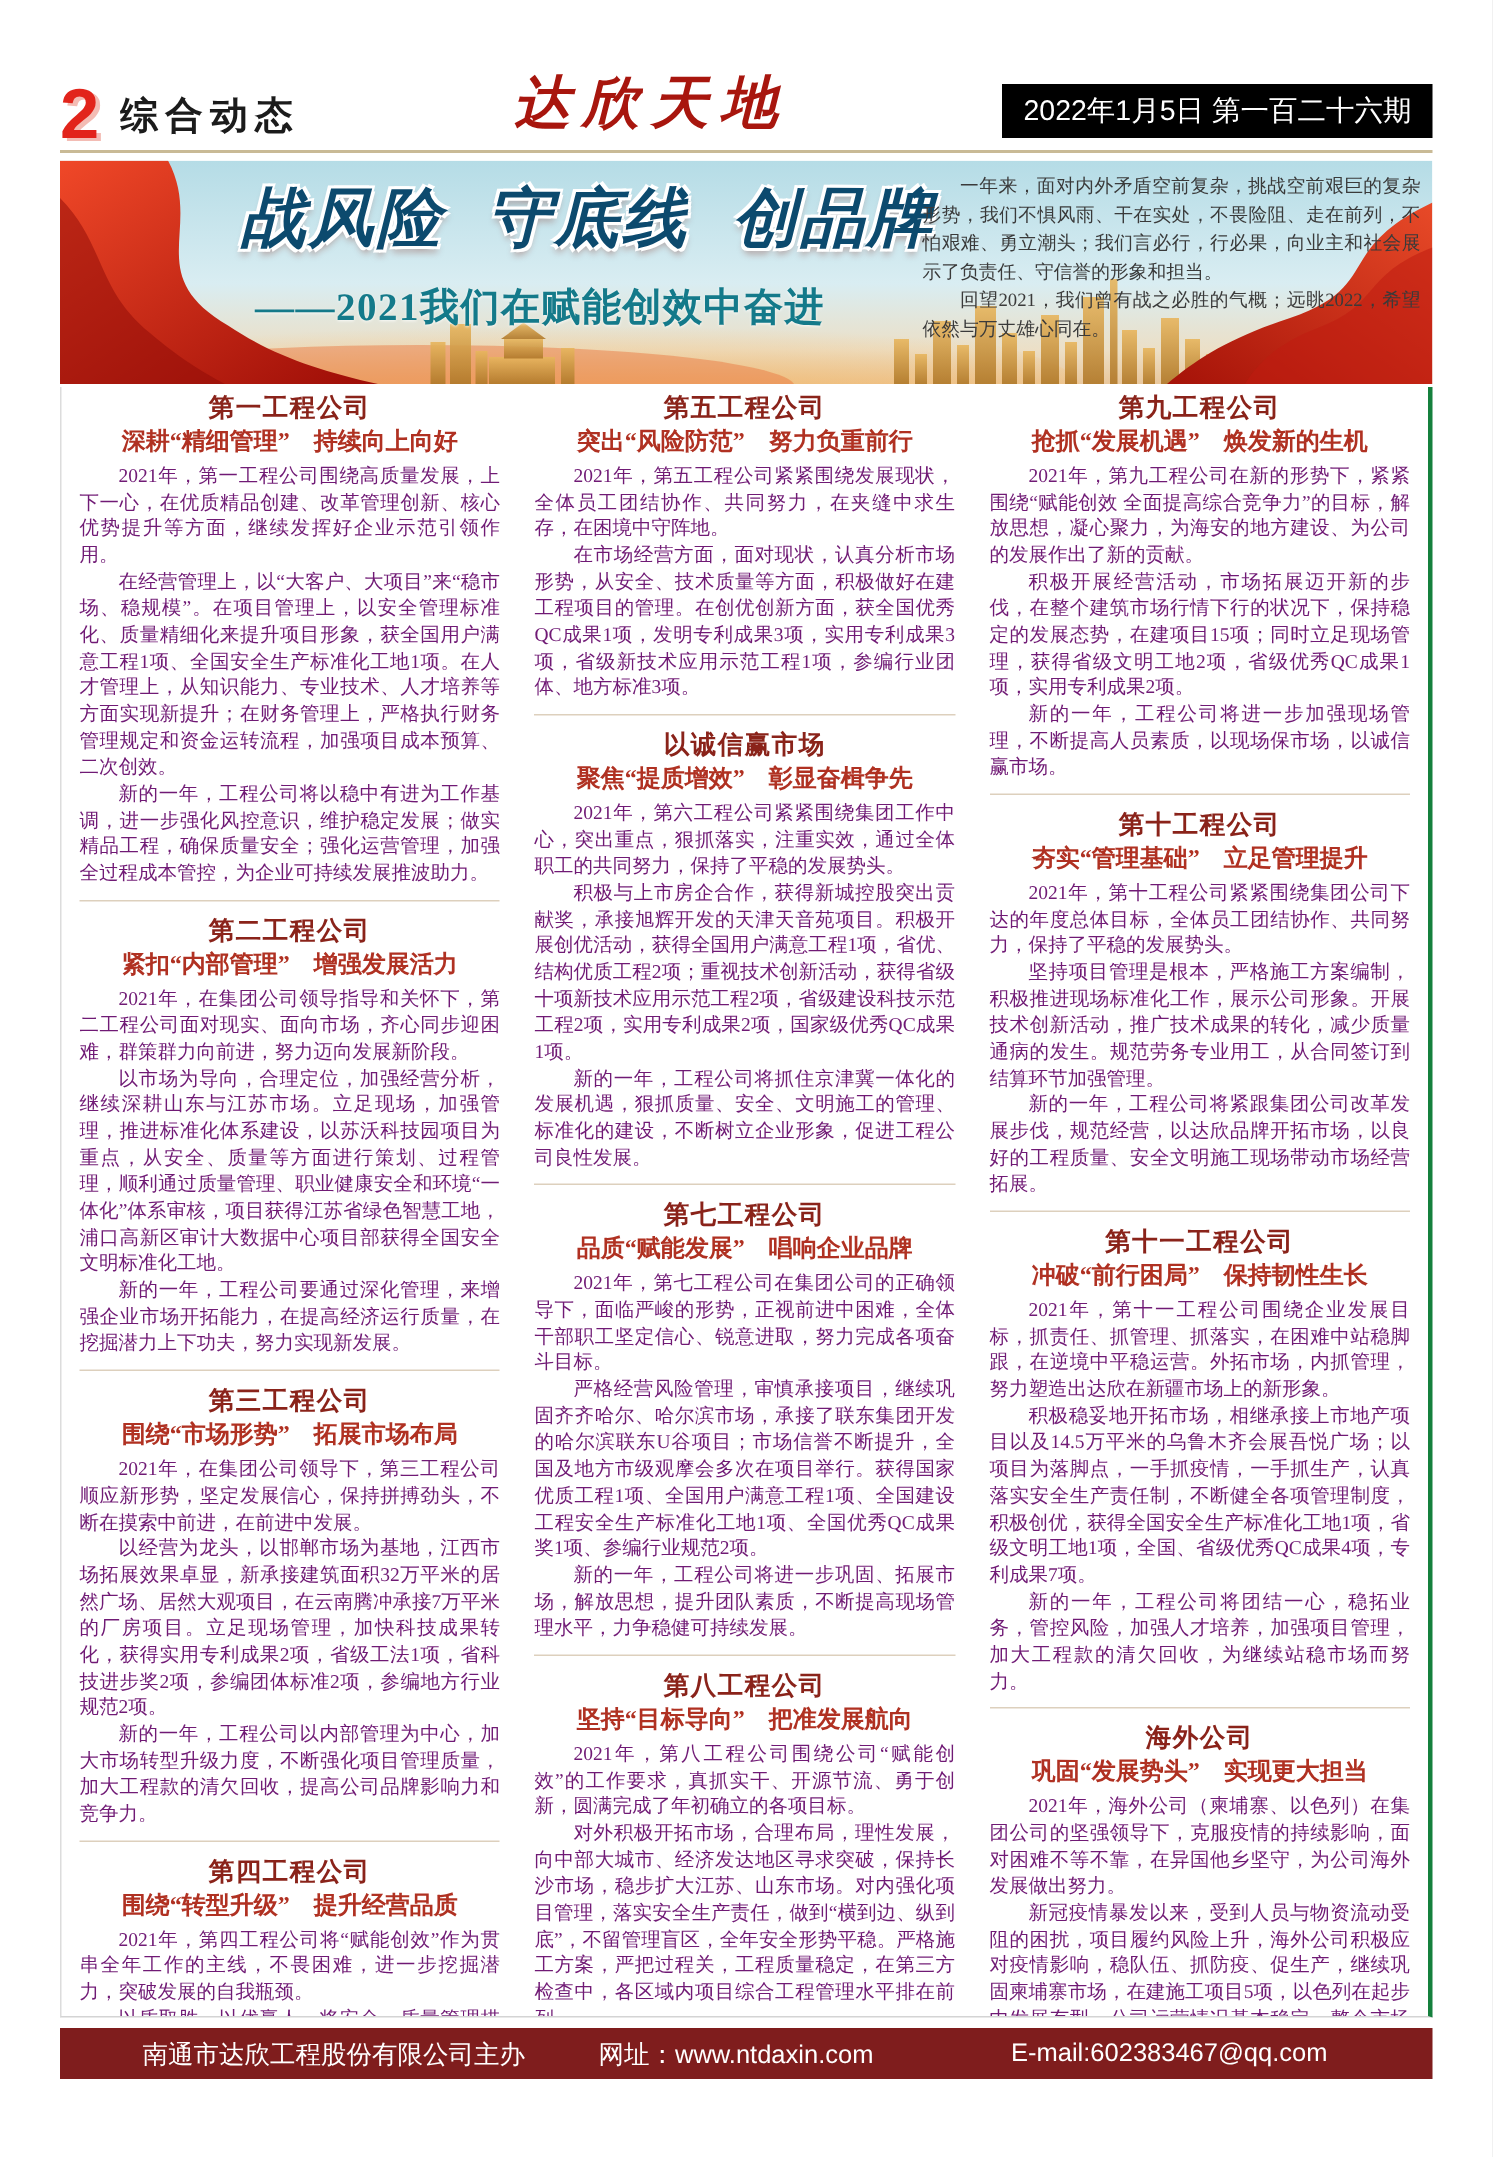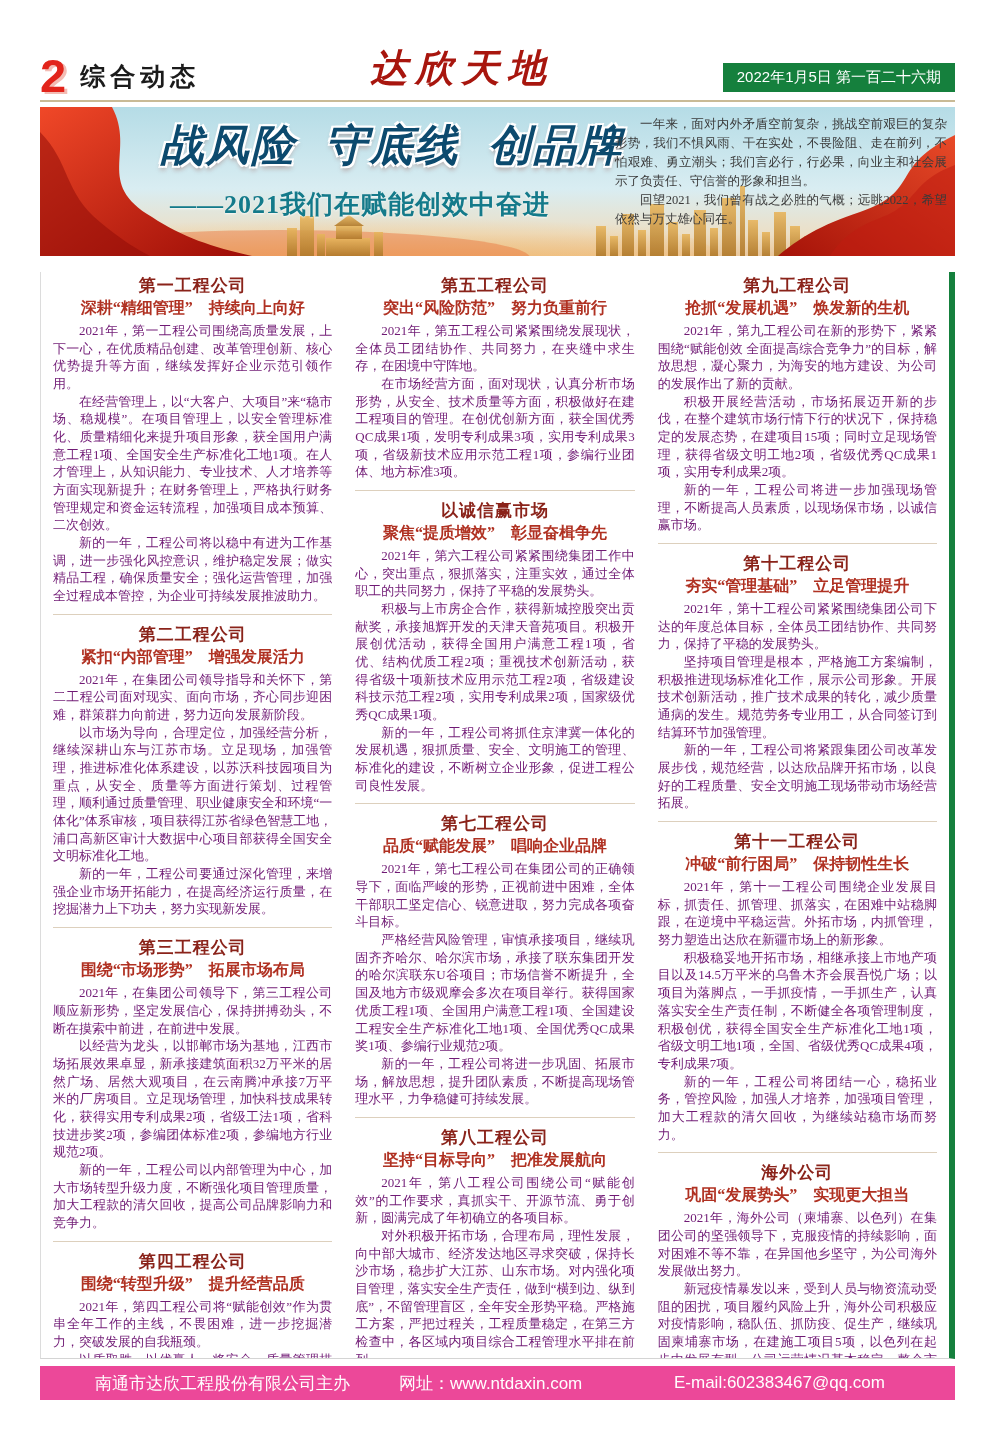--- a/index.html
+++ b/index.html
@@ -32,22 +32,22 @@
     padding-bottom:3px;
   }
   .masthead{
     flex:1;text-align:center;
     font-size:38px;font-weight:900;font-style:italic;
     color:#a8160e;letter-spacing:8px;
     padding-bottom:2px;
   }
   .issue-box{
     font-family:"Liberation Sans","DejaVu Sans",sans-serif;
-    background:#15803d;color:#ffffff;
-    font-size:15px;padding:5px 14px;margin-bottom:4px;white-space:nowrap;
+    background:#000000;color:#ffffff;
+    font-size:19px;padding:5px 14px;margin-bottom:4px;white-space:nowrap;
   }
   
   .banner{
     position:relative;
     margin-top:5px;
     width:915px;height:149px;
     overflow:hidden;
   }
   .banner svg{position:absolute;left:0;top:0;width:915px;height:149px;}
   .banner-title{
@@ -64,23 +64,23 @@
     font-size:26px;font-weight:bold;color:#147a8a;letter-spacing:1px;white-space:nowrap;
     text-shadow:0 1px 2px rgba(255,255,255,.8);
   }
   .banner-intro{
     position:absolute;right:8px;top:8px;width:332px;z-index:3;
     font-size:12.5px;line-height:1.52;color:#3a3a3a;text-align:justify;
   }
   .banner-intro p{margin:0;text-indent:2em;}
   
   .content{
-    margin-top:16px;
+    margin-top:2px;
     height:1087px;
-    border-left:1px solid #dcdcdc;border-right:6px solid #15803d;border-bottom:1px solid #d4d4d4;
+    border-left:1px solid #dcdcdc;border-right:3px solid #15803d;border-bottom:1px solid #d4d4d4;
     box-sizing:border-box;
     padding:2px 12px 0 12px;
     display:flex;gap:23px;
     overflow:hidden;
   }
   .col{flex:1;min-width:0;}
   .article + .article{border-top:1px solid #ddd0bd;margin-top:9px;padding-top:8px;}
   .company{
     margin:0 0 1px 0;text-align:center;
     font-size:17px;font-weight:bold;color:#8a231a;letter-spacing:1px;
@@ -89,21 +89,21 @@
     margin:0 0 3px 0;text-align:center;
     font-size:16px;font-weight:bold;color:#b03122;
   }
   .para{
     margin:0;text-indent:2em;text-align:justify;
     font-size:13px;line-height:1.36;color:#701a75;
   }
   
   .footer{
     margin-top:7px;
-    height:34px;background:#ec4899;
+    height:34px;background:#7f1d1d;
     display:flex;align-items:center;
     font-family:"Liberation Sans","DejaVu Sans",sans-serif;
     font-size:17px;color:#ffffff;
     padding:0 70px 0 55px;box-sizing:border-box;white-space:nowrap;
   }
   .footer .f2{}
   .footer .f3{margin-left:49px;}
   .footer .f4{margin-left:auto;}
 </style>
 </head>

